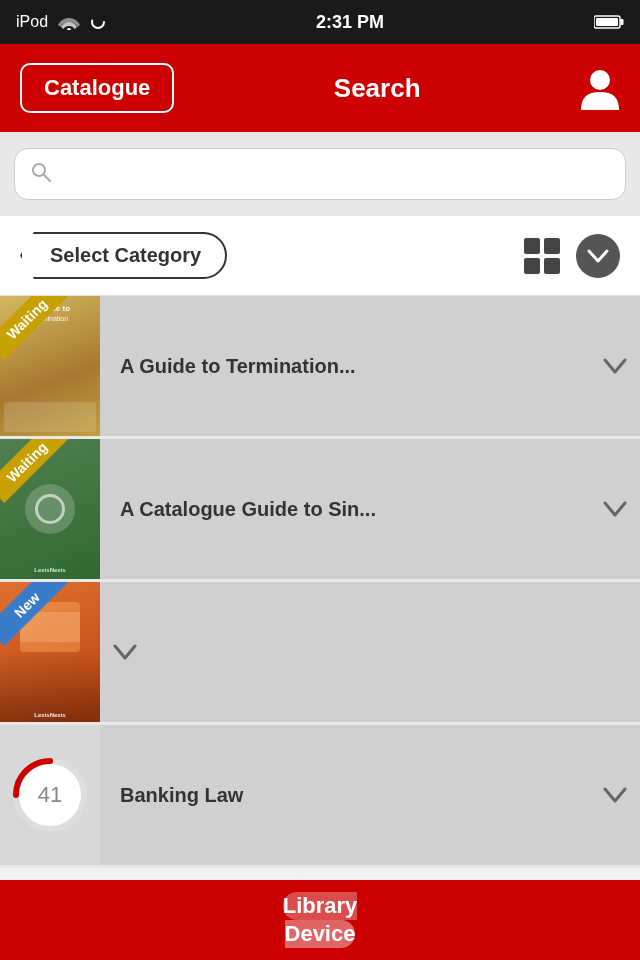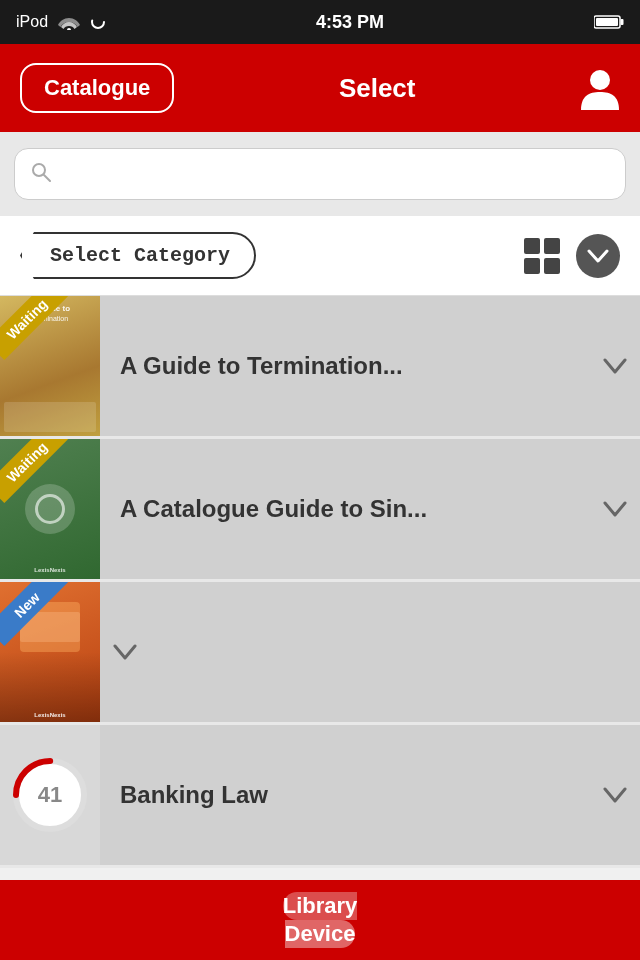--- a/index.html
+++ b/index.html
@@ -34,21 +34,21 @@
       width: 100%;
       height: 88px;
       background: #cc0000;
       display: flex;
       align-items: center;
       justify-content: space-between;
       padding: 0 20px;
     }
     .nav-catalogue-btn {
       border: 2px solid white;
-      border-radius: 16px;
+      border-radius: 10px;
       padding: 10px 22px;
       color: white;
       font-size: 22px;
       font-weight: 700;
       background: transparent;
       cursor: pointer;
     }
     .nav-title {
       color: white;
       font-size: 26px;
@@ -183,21 +183,21 @@
       color: white;
       transform: rotate(-45deg);
       z-index: 3;
     }
     .ribbon-waiting { background: #c8a000; }
     .ribbon-new { background: #3a7bc8; }
 
     .book-title {
       flex: 1;
       padding: 0 20px;
-      font-size: 24px;
+      font-size: 20px;
       font-weight: 700;
       color: #333;
     }
     .book-chevron {
       width: 50px;
       display: flex;
       align-items: center;
       justify-content: center;
       font-size: 22px;
       color: #666;
@@ -219,21 +219,21 @@
     }
     .progress-circle svg {
       transform: rotate(-90deg);
     }
     .progress-number {
       position: absolute;
       top: 50%;
       left: 50%;
       transform: translate(-50%, -50%);
       font-size: 22px;
-      font-weight: 700;
+      font-weight: 400;
       color: #888;
     }
 
     
     .bottom-tab-bar {
       position: absolute;
       bottom: 0;
       left: 0;
       width: 100%;
       height: 80px;
@@ -274,54 +274,54 @@
     <span>iPod</span>
     <svg width="22" height="16" viewBox="0 0 22 16">
       <path d="M11 4 C6 4 2 7 0 11 L2.5 13 C4 10 7.2 8 11 8 C14.8 8 18 10 19.5 13 L22 11 C20 7 16 4 11 4Z" fill="white" opacity="0.5"></path>
       <path d="M11 8 C7.5 8 4.5 10 3 13 L5.5 15 C6.5 13 8.5 12 11 12 C13.5 12 15.5 13 16.5 15 L19 13 C17.5 10 14.5 8 11 8Z" fill="white" opacity="0.75"></path>
       <circle cx="11" cy="16" r="2" fill="white"></circle>
     </svg>
     <svg width="16" height="16" viewBox="0 0 16 16">
       <circle cx="8" cy="8" r="6" stroke="white" stroke-width="2" fill="none" stroke-dasharray="20 18" stroke-linecap="round"></circle>
     </svg>
   </div>
-  <div class="status-center">4:53 PM</div>
+  <div class="status-center">2:31 PM</div>
   <div class="status-right">
     <svg width="30" height="16" viewBox="0 0 30 16">
       <rect x="0" y="2" width="26" height="12" rx="2" stroke="white" stroke-width="1.5" fill="none"></rect>
       <rect x="26.5" y="5" width="3" height="6" rx="1" fill="white"></rect>
       <rect x="2" y="4" width="22" height="8" rx="1" fill="white"></rect>
     </svg>
   </div>
 </div>
 
 <div class="top-nav">
   <button class="nav-catalogue-btn">Catalogue</button>
-  <span class="nav-title">Select</span>
+  <span class="nav-title">Search</span>
   <div class="nav-user-icon">
     <svg width="38" height="44" viewBox="0 0 38 44">
       <circle cx="19" cy="14" r="10" fill="white"></circle>
       <path d="M0 44 C0 30 8 26 19 26 C30 26 38 30 38 44Z" fill="white"></path>
     </svg>
   </div>
 </div>
 
 <div class="search-bar-container">
   <div class="search-bar">
     <span class="search-icon-inner">
       <svg width="20" height="20" viewBox="0 0 20 20">
         <circle cx="8" cy="8" r="6" stroke="#aaa" stroke-width="2" fill="none"></circle>
         <line x1="13" y1="13" x2="19" y2="19" stroke="#aaa" stroke-width="2" stroke-linecap="round"></line>
       </svg>
     </span>
   </div>
 </div>
 
 <div class="category-row">
-  <div class="select-category-btn-wrapper" style="border-left: 2px solid rgb(51, 51, 51); padding-left: 28px; border-radius: 0px 24px 24px 0px; font-family: Liberation Mono, monospace;">
+  <div class="select-category-btn-wrapper" style="border-left: 2px solid rgb(51, 51, 51); padding-left: 28px; border-radius: 0px 24px 24px 0px;">
     <span>Select Category</span>
   </div>
   <div class="category-icons">
     <div class="grid-icon">
       <div></div>
         <div></div>
         <div></div>
         <div></div>
     </div>
     <div class="chevron-down-circle">

